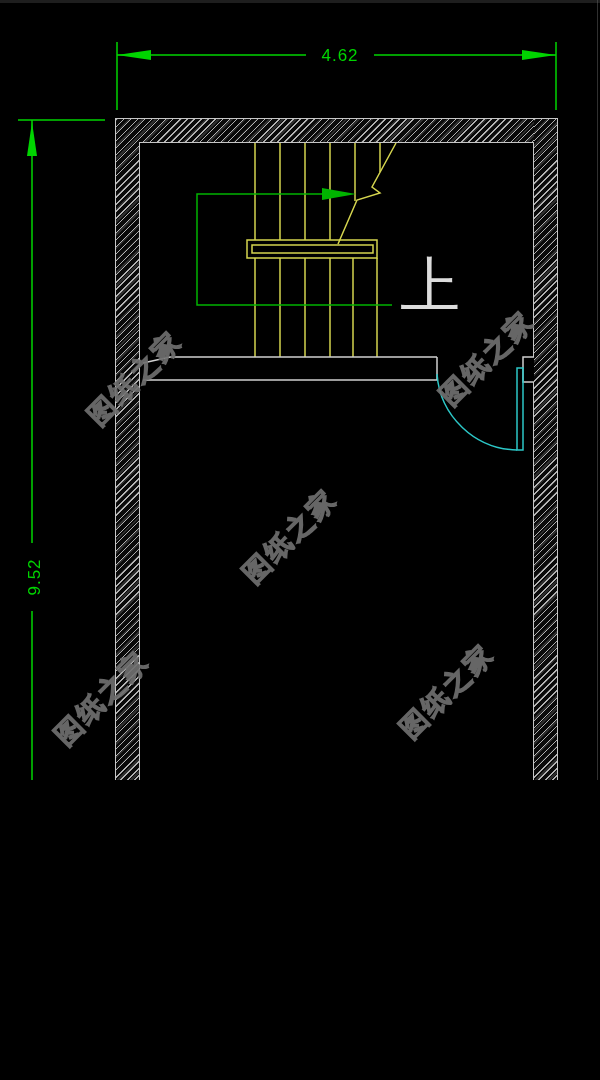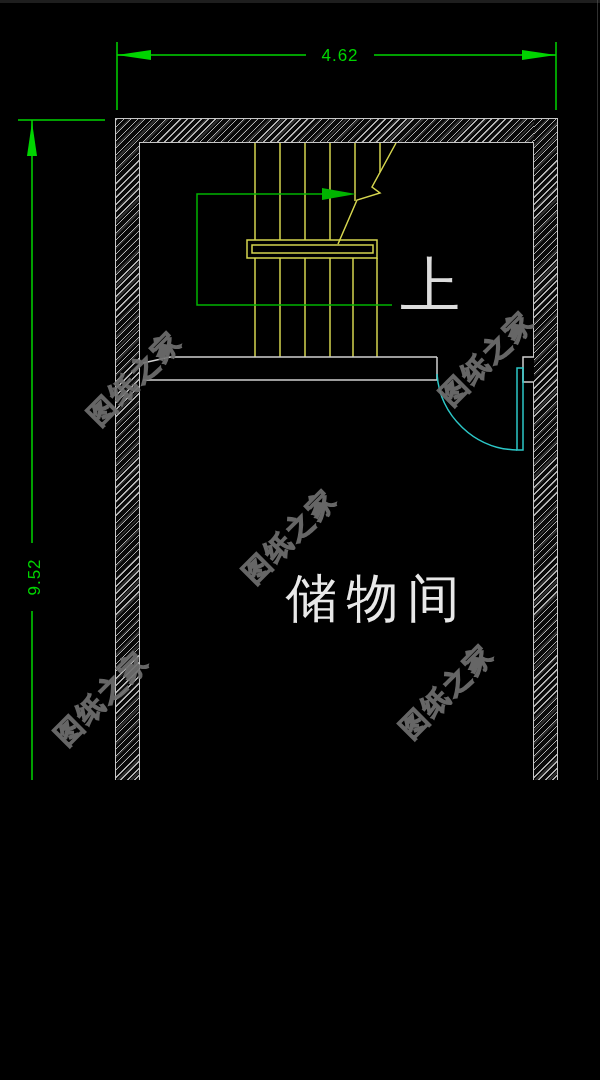--- a/index.html
+++ b/index.html
@@ -132,21 +132,20 @@
       <rect class="st-door" x="517" y="368" width="6" height="82"></rect>
       <path class="st-door" d="M 437 374 A 82 82 0 0 0 517 450"></path>
     </g>
   </svg>
 
   <div class="dimtext" style="left:306px;top:46px;width:62px;">4.62</div>
   <div class="dimtext dimtext-v" style="left:1px;top:567px;width:62px;">9.52</div>
 
   <div class="uplabel">上</div>
 
-  <div class="roomlabel">储物间</div>
 
   <div class="watermark" style="left:55px;top:358px;">图纸之家</div>
   <div class="watermark" style="left:407px;top:338px;">图纸之家</div>
   <div class="watermark" style="left:210px;top:516px;">图纸之家</div>
   <div class="watermark" style="left:22px;top:678px;">图纸之家</div>
   <div class="watermark" style="left:367px;top:671px;">图纸之家</div>
 
 </div>
 
 </body></html>

